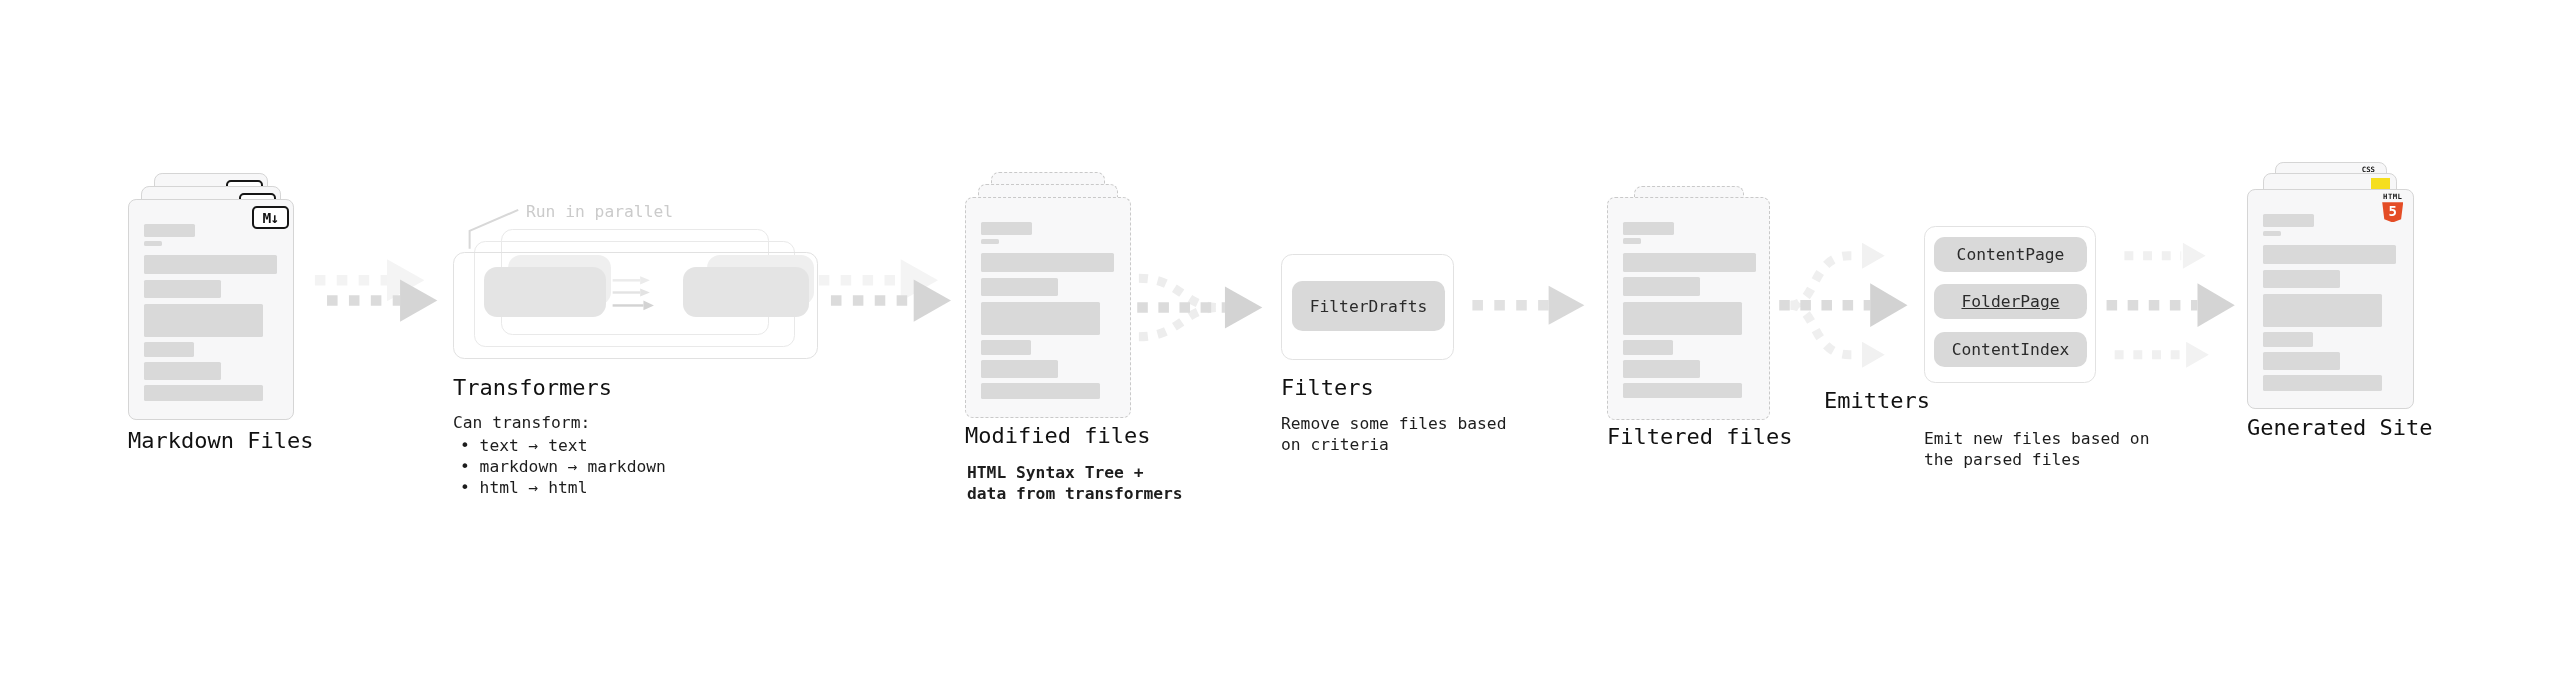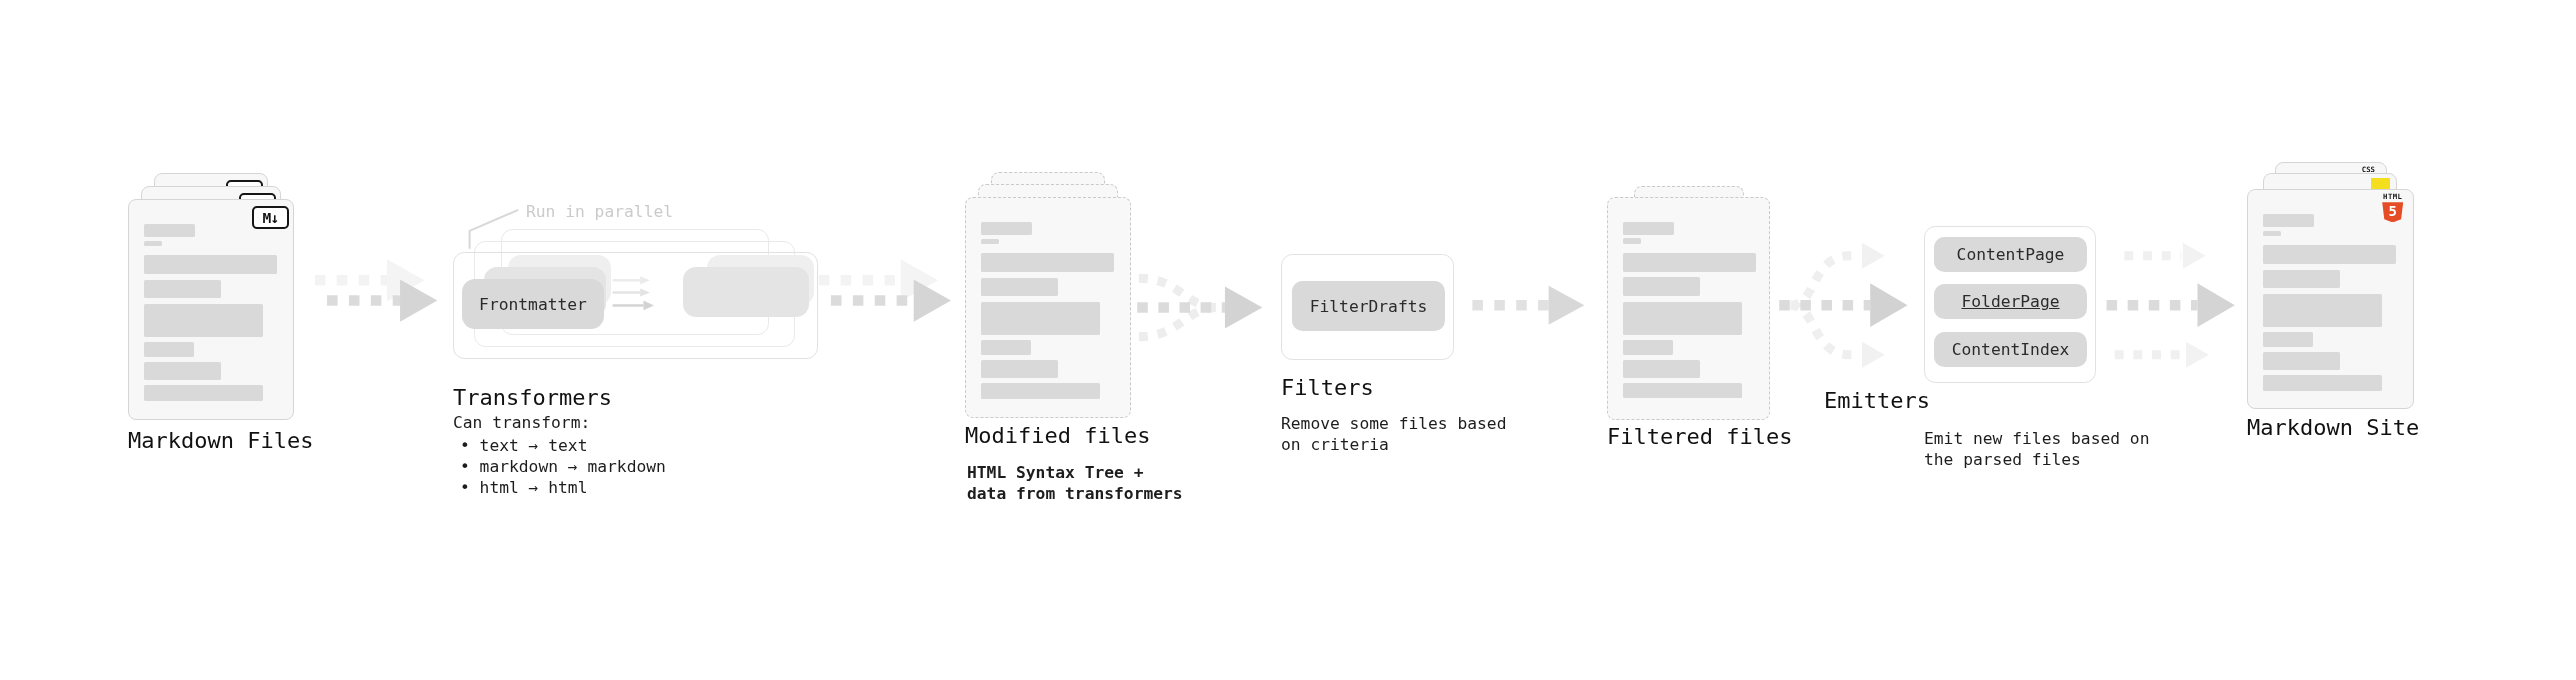--- a/index.html
+++ b/index.html
@@ -117,35 +117,34 @@
   <svg style="left:455px; top:205px;" width="73" height="47" viewBox="0 0 90 58">
     <polyline points="78,6 18,32 18,54" fill="none" stroke="#d8d8d8" stroke-width="2.5"></polyline>
   </svg>
 
   <div class="outline-card" style="left:501px; top:229px; width:268px; height:106px;"></div>
   <div class="outline-card" style="left:474px; top:241px; width:321px; height:106px;"></div>
   <div class="outline-card front" style="left:453px; top:252px; width:365px; height:107px;"></div>
 
   <div class="ghost g2" style="left:508px; top:255px; width:103px; height:50px;"></div>
   <div class="ghost g1" style="left:484px; top:267px; width:122px; height:50px;"></div>
-  <div class="chip" style="left:462px; top:279px; width:142px; height:50px;">Frontmatter</div>
 
   <div class="ghost g2" style="left:707px; top:255px; width:107px; height:50px;"></div>
   <div class="ghost g1" style="left:683px; top:267px; width:126px; height:50px;"></div>
 
   <svg style="left:611px; top:273px;" width="47" height="39" viewBox="0 0 58 48">
     <line x1="2" y1="9" x2="36" y2="9" stroke="#ebebeb" stroke-width="3"></line>
     <polygon points="36,4 48,9 36,14" fill="#ebebeb"></polygon>
     <line x1="2" y1="24" x2="36" y2="24" stroke="#e3e3e3" stroke-width="3"></line>
     <polygon points="36,19 48,24 36,29" fill="#e3e3e3"></polygon>
     <line x1="2" y1="40" x2="40" y2="40" stroke="#d3d3d3" stroke-width="3"></line>
     <polygon points="40,34 53,40 40,46" fill="#d3d3d3"></polygon>
   </svg>
 
-  <div class="heading" style="left:453px; top:385px;">Transformers</div>
+  <div class="heading" style="left:453px; top:375px;">Transformers</div>
   <div class="desc" style="left:453px; top:412px;">Can transform:</div>
   <div class="desc" style="left:460px; top:435px;">• text → text</div>
   <div class="desc" style="left:460px; top:456px;">• markdown → markdown</div>
   <div class="desc" style="left:460px; top:477px;">• html → html</div>
 
   <svg style="left:826px; top:260px;" width="134" height="73" viewBox="0 0 165 90">
     <g transform="translate(-15,-25)">
       <line x1="6" y1="50" x2="107" y2="50" stroke="#f3f3f3" stroke-width="13" stroke-dasharray="13 14"></line>
       <polygon points="107,24 153,50 107,76" fill="#f4f4f4"></polygon>
     </g>
@@ -254,16 +253,16 @@
           <div class="bar" style="width: 18px; height: 5.7px; margin-top: 3.3px;"></div>
           <div class="bar" style="width: 133px; height: 18.7px; margin-top: 9px;"></div>
           <div class="bar" style="width: 77px; height: 18.7px; margin-top: 5.7px;"></div>
           <div class="bar" style="width: 119px; height: 33px; margin-top: 5.7px;"></div>
           <div class="bar" style="width: 50px; height: 15.4px; margin-top: 4.9px;"></div>
           <div class="bar" style="width: 77px; height: 18px; margin-top: 4.9px;"></div>
           <div class="bar" style="width: 119px; height: 15.4px; margin-top: 4.9px;"></div>
         </div>
     </div>
   </div>
-  <div class="heading" style="left:2247px; top:415px;">Markdown Site</div>
+  <div class="heading" style="left:2247px; top:415px;">Generated Site</div>
 
 </div>
 
 
 </body></html>

